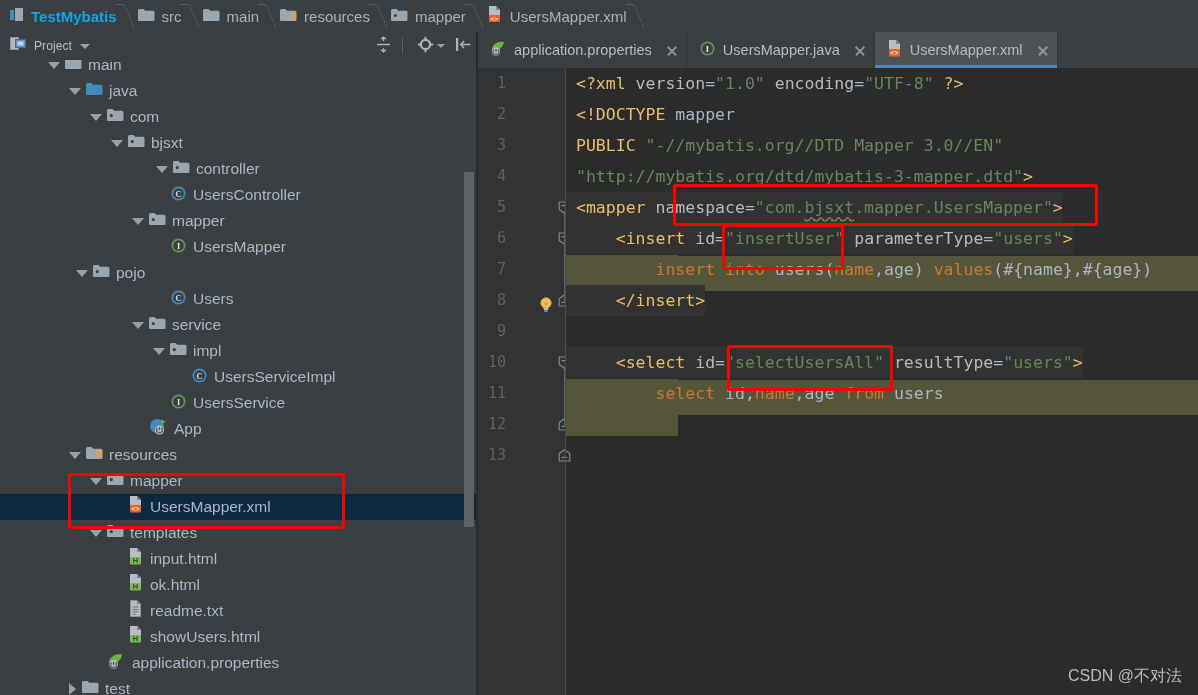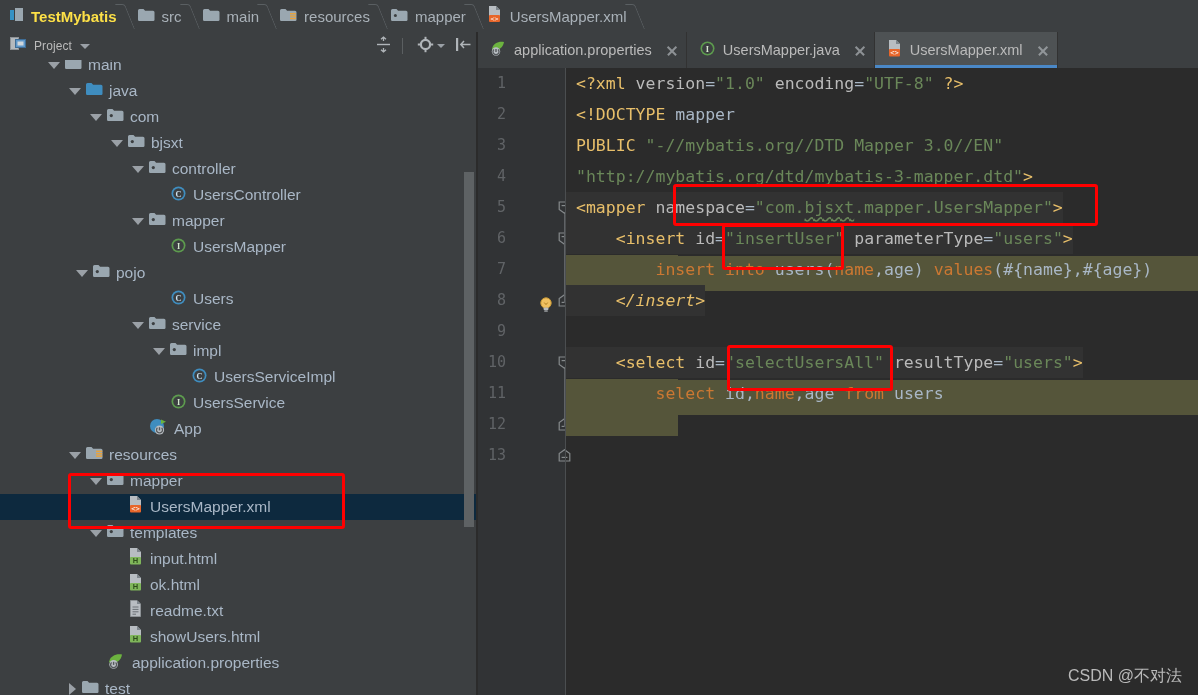--- a/index.html
+++ b/index.html
@@ -19,21 +19,21 @@
     display: flex; align-items: center;
     padding-left: 2px;
     overflow: hidden;
   }
   .crumb {
     display: flex; align-items: center; height: 32px;
     padding: 0 2px 0 6px; position: relative;
     color: #a9b1b8; font-size: 15px;
     white-space: nowrap;
   }
-  .crumb.first { font-weight: bold; color: #fde047; padding-left: 8px; }
+  .crumb.first { font-weight: bold; color: #0ea5e9; padding-left: 8px; }
   .crumb-sep {
     width: 13px; height: 32px; position: relative; flex: none;
   }
   .crumb-sep::before {
     content: ""; position: absolute; left: 1px; top: 4px;
     width: 9px; height: 24px;
     border-right: 1.5px solid #5a5f62;
     border-top: 1.5px solid #5a5f62;
     transform: skewX(22deg);
     border-radius: 0 3px 0 0;
@@ -339,21 +339,21 @@
           <span class="lbl">com</span>
         </div>
         <div class="node" style="padding-left: 111px;">
           <span class="arrow"></span>
           <span class="nico"><svg width="17" height="14" viewBox="0 0 17 14">
               <path d="M0 2.5A1.5 1.5 0 0 1 1.5 1h4l1.6 1.8H15A1.5 1.5 0 0 1 16.5 4.3V12A1.2 1.2 0 0 1 15.3 13H1.2A1.2 1.2 0 0 1 0 11.8z" fill="#9aa7b0"></path>
               <circle cx="4.3" cy="7.6" r="1.6" fill="#3c3f41"></circle>
             </svg></span>
           <span class="lbl">bjsxt</span>
         </div>
-        <div class="node" style="padding-left: 132px;">
+        <div class="node" style="padding-left: 132px; margin-left: 24px;">
           <span class="arrow"></span>
           <span class="nico"><svg width="17" height="14" viewBox="0 0 17 14">
               <path d="M0 2.5A1.5 1.5 0 0 1 1.5 1h4l1.6 1.8H15A1.5 1.5 0 0 1 16.5 4.3V12A1.2 1.2 0 0 1 15.3 13H1.2A1.2 1.2 0 0 1 0 11.8z" fill="#9aa7b0"></path>
               <circle cx="4.3" cy="7.6" r="1.6" fill="#3c3f41"></circle>
             </svg></span>
           <span class="lbl">controller</span>
         </div>
         <div class="node" style="padding-left: 153px;">
           <span class="arrow none"></span>
           <span class="nico"><svg width="17" height="17" viewBox="0 0 17 17">
@@ -650,21 +650,21 @@
         <div class="hl-olive" style="top: 312px; height: 35px; left: 0px; right: 0px;"></div>
         <div class="hl-olive" style="top: 311px; height: 6px; left: 0px; width: 112px;"></div>
         <div class="hl-olive" style="top: 345px; height: 23px; left: 0px; width: 112px;"></div>
         <div class="cl" style="top: 0px;"><span class="txt"><span class="t-tag">&lt;?xml</span> <span class="t-attr">version</span><span class="t-plain">=</span><span class="t-val">"1.0"</span> <span class="t-attr">encoding</span><span class="t-plain">=</span><span class="t-val">"UTF-8"</span> <span class="t-tag">?&gt;</span></span></div>
         <div class="cl" style="top: 31px;"><span class="txt"><span class="t-dtd">&lt;!DOCTYPE</span> <span class="t-plain">mapper</span></span></div>
         <div class="cl" style="top: 62px;"><span class="txt"><span class="t-dtd">PUBLIC</span> <span class="t-val">"-//mybatis.org//DTD Mapper 3.0//EN"</span></span></div>
         <div class="cl" style="top: 93px;"><span class="txt"><span class="t-val">"http://mybatis.org/dtd/mybatis-3-mapper.dtd"</span><span class="t-tag">&gt;</span></span></div>
         <div class="cl" style="top: 124px;"><span class="txt sel-dark"><span class="t-tag">&lt;mapper</span> <span class="t-attr">namespace</span><span class="t-plain">=</span><span class="t-val">"com.</span><span class="t-val squiggle">bjsxt</span><span class="t-val">.mapper.UsersMapper"</span><span class="t-tag">&gt;</span></span></div>
         <div class="cl" style="top: 155px;"><span class="txt sel-dark">    <span class="t-tag">&lt;insert</span> <span class="t-attr">id</span><span class="t-plain">=</span><span class="t-val">"insertUser"</span> <span class="t-attr">parameterType</span><span class="t-plain">=</span><span class="t-val">"users"</span><span class="t-tag">&gt;</span></span></div>
         <div class="cl" style="top: 186px;"><span class="txt">        <span class="t-kw">insert into</span> <span class="t-sql">users</span><span class="t-plain">(</span><span class="t-kw">name</span><span class="t-plain">,</span><span class="t-sql">age</span><span class="t-plain">) </span><span class="t-kw">values</span><span class="t-plain">(#{name},#{age})</span></span></div>
-        <div class="cl" style="top: 217px; font-style: italic;"><span class="txt sel-dark">    <span class="t-tag">&lt;/insert&gt;</span></span></div>
+        <div class="cl" style="top: 217px;"><span class="txt sel-dark">    <span class="t-tag">&lt;/insert&gt;</span></span></div>
         <div class="cl" style="top: 248px;"><span class="txt"></span></div>
         <div class="cl" style="top: 279px;"><span class="txt sel-dark">    <span class="t-tag">&lt;select</span> <span class="t-attr">id</span><span class="t-plain">=</span><span class="t-val">"selectUsersAll"</span> <span class="t-attr">resultType</span><span class="t-plain">=</span><span class="t-val">"users"</span><span class="t-tag">&gt;</span></span></div>
         <div class="cl" style="top: 310px;"><span class="txt">        <span class="t-kw">select</span> <span class="t-sql">id</span><span class="t-plain">,</span><span class="t-kw">name</span><span class="t-plain">,</span><span class="t-sql">age</span> <span class="t-kw">from</span> <span class="t-sql">users</span></span></div>
       </div>
   </div>
 
   <div class="redbox" style="left:673px; top:184px; width:425px; height:42px;"></div>
   <div class="redbox" style="left:722px; top:224px; width:122px; height:46px;"></div>
   <div class="redbox" style="left:727px; top:345px; width:166px; height:46px;"></div>
   <div class="redbox" style="left:68px; top:473px; width:277px; height:56px;"></div>

